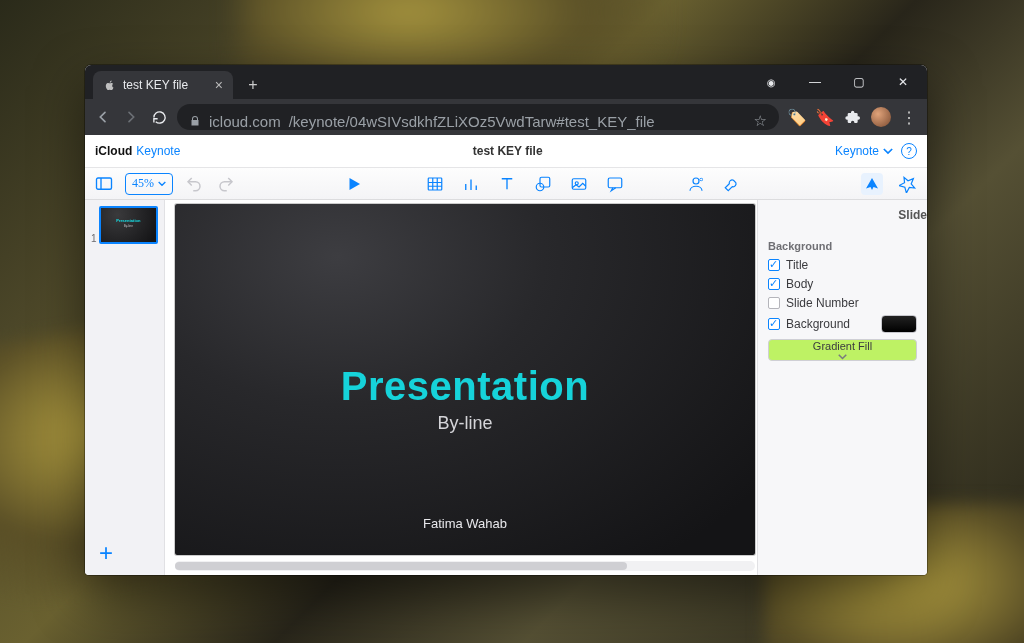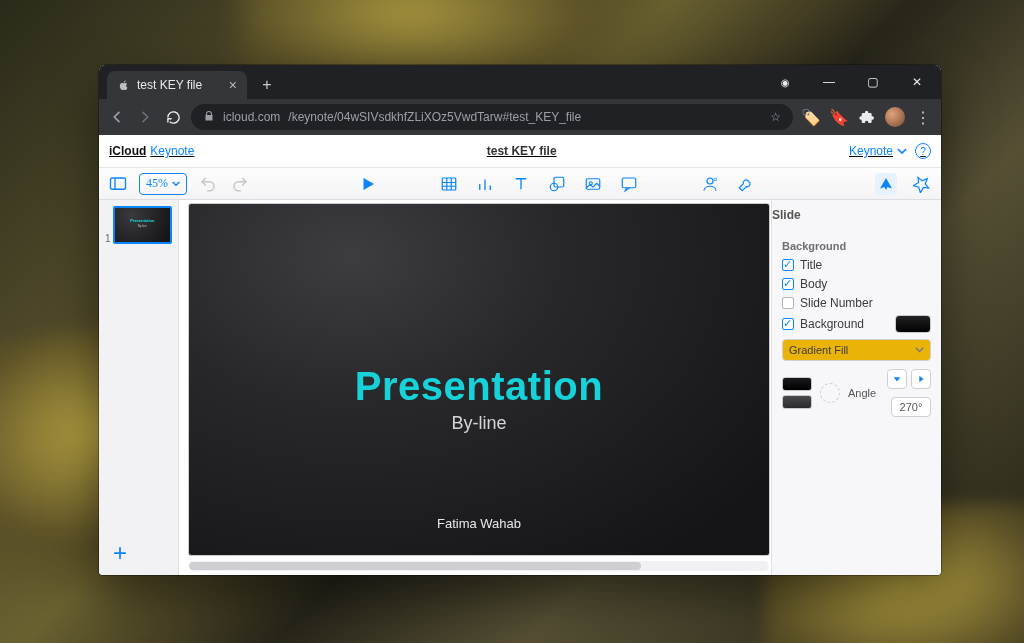--- a/index.html
+++ b/index.html
@@ -9,21 +9,21 @@
     position: relative;
   }
   
   .leaf { position:absolute; background: radial-gradient(ellipse at 40% 40%, #bba643 0%, #5a4f26 50%, transparent 80%); filter: blur(8px); }
   .l1 { width:380px; height:260px; left:-40px; top:320px; transform: rotate(-10deg); }
   .l2 { width:340px; height:200px; right:-80px; bottom:-60px; }
   .l3 { width:420px; height:180px; left:240px; top:-60px; filter: blur(14px); opacity:.8; }
 
   .chrome-window {
     position: absolute;
-    left: 99px; top: 65px;
+    left: 85px; top: 65px;
     width: 842px; height: 510px;
     background: #fff;
     border-radius: 6px 6px 4px 4px;
     overflow: hidden;
     box-shadow: 0 20px 50px rgba(0,0,0,.5), 0 0 0 1px rgba(0,0,0,.3);
     display: flex; flex-direction: column;
   }
   
   .tabstrip {
     height: 34px; background: #202124; display:flex; align-items:flex-end;
@@ -40,32 +40,32 @@
   .winctrl .wc { width:40px; height:28px; display:flex; align-items:center; justify-content:center; color:#e8eaed; cursor:pointer; font-size:12px;}
   .winctrl .dot { font-size:10px;}
 
   
   .omni {
     height: 36px; background:#35363a; display:flex; align-items:center; gap:8px; padding:0 8px;
   }
   .navbtn { color:#9aa0a6; width:20px; text-align:center; cursor:pointer; }
   .navbtn svg { display:block; margin:auto; }
   .omnibox {
-    flex:1; height:26px; background:#202124; border-radius:13px; display:flex; align-items:center;
-    padding:0 12px; gap:8px; color:#e8eaed; font-size:12px; overflow:hidden;
+    flex:1; height:26px; background:#202124; border-radius:13px; display:flex; align-items:flex-end;
+    padding:0 12px; gap:8px; color:#e8eaed; font-size:15px; overflow:hidden;
   }
   .lock { color:#9aa0a6; }
   .url-dim { color:#9aa0a6; }
   .ext { width:20px; height:20px; display:flex; align-items:center; justify-content:center; color:#ccc; cursor:pointer; }
   .avatar { width:20px; height:20px; border-radius:50%; background: radial-gradient(circle at 35% 35%, #e0a37a, #7a4a30); }
 
   
   .icloud-header {
     height:18px; border-bottom:1px solid #e5e5e7; display:flex; align-items:center;
-    font-size:12px; padding:16px 10px; background:#fff;text-decoration:underline;
+    font-size:12px; padding:16px 10px; background:#fff;
   }
   .brand-black { font-weight:600; color:#111; }
   .brand-blue  { color:#0a84ff; margin-left:4px; }
   .doc-title { flex:1; text-align:center; font-weight:600; color:#333; }
   .usermenu { display:flex; align-items:center; gap:4px; color:#0a84ff; cursor:pointer; }
   .help { width:16px; height:16px; border-radius:50%; border:1.5px solid #0a84ff; color:#0a84ff; font-size:10px; display:flex; align-items:center; justify-content:center; margin-left:8px; cursor:pointer; }
 
   
   .kn-toolbar {
     height:32px; background: linear-gradient(#fdfdfd,#f4f4f6); border-bottom:1px solid #dcdcde;
@@ -112,30 +112,30 @@
   .slide-byline { margin-top:4px; font-size:18px; color:#d5d5d9; }
   .slide-author { margin-top:auto; margin-bottom:24px; font-size:13px; color:#e8e8ec; }
   .hscroll { position:absolute; left:10px; right:2px; bottom:4px; height:10px; background:#f1f1f3; border-radius:5px; }
   .hscroll .thumb-bar { position:absolute; left:0; width:78%; top:1px; bottom:1px; background:#cfcfd3; border-radius:4px; }
 
   
   .inspector {
     width:170px; background:#f7f7f9; border-left:1px solid #e1e1e4;
     font-size:12px; color:#3b3b3f; display:flex; flex-direction:column;
   }
-  .insp-tab { text-align:left; padding:8px 0; font-weight:600; color:#555; }
+  .insp-tab { text-align:right; padding:8px 0; font-weight:600; color:#555; }
   .insp-sec { padding:0 10px 6px 10px; }
   .insp-head { font-size:11px; color:#6f6f74; font-weight:600; margin:10px 0 6px; }
   .chk { display:flex; align-items:center; gap:6px; margin-bottom:5px; cursor:pointer;}
   .chkbox { width:12px; height:12px; border:1px solid #b5b5bb; border-radius:2px; background:#fff; position:relative;}
   .chkbox.on { border-color:#0a84ff; }
   .chkbox.on::after{ content:"✓"; position:absolute; left:0; top:-2px; font-size:11px; color:#0a84ff; }
   .bg-row { display:flex; align-items:center; gap:6px; }
   .swatch { width:36px; height:18px; border-radius:4px; background: linear-gradient(#222,#000); border:1px solid #c8c8ce;}
-  .fill-select { margin-top:6px; width:100%; height:22px; border:1px solid #cfcfd5; border-radius:4px; background:#eab308; font-size:11px; padding:0 6px; display:flex; align-items:center; justify-content:space-between; cursor:pointer;}
+  .fill-select { margin-top:6px; width:100%; height:22px; border:1px solid #cfcfd5; border-radius:4px; background:#bef264; font-size:11px; padding:0 6px; display:flex; align-items:center; justify-content:space-between; cursor:pointer;flex-direction:column;}
   .grad-row { display:flex; align-items:center; gap:8px; margin-top:8px;}
   .grad-col { display:flex; flex-direction:column; gap:4px; }
   .grad-swatch { width:30px; height:14px; border-radius:3px; border:1px solid #c8c8ce; }
   .gs1 { background: linear-gradient(#1a1a1c,#000); }
   .gs2 { background: linear-gradient(#4a4a4e,#2b2b2e); }
   .angle-wheel { width:20px; height:20px; border:1.5px dashed #c8c8ce; border-radius:50%; }
   .angle-label { font-size:11px; color:#555; }
   .angle-btn { width:20px; height:20px; border:1px solid #cfcfd5; border-radius:4px; background:#fff; display:flex; align-items:center; justify-content:center; color:#555; cursor:pointer;}
   .angle-input { width:40px; height:20px; border:1px solid #cfcfd5; border-radius:4px; font-size:11px; text-align:center; color:#555; margin-top:4px;}
 </style>
@@ -375,41 +375,18 @@
           <span class="swatch"></span>
         </div>
 
         <div class="fill-select">
           <span>Gradient Fill</span>
           <svg viewBox="0 0 12 8" width="9" height="6" fill="none" stroke="#7a7a80" stroke-width="2">
               <polyline points="1 1 6 6 11 1"></polyline>
             </svg>
         </div>
 
-        <div class="grad-row">
-          <div class="grad-col">
-            <span class="grad-swatch gs1"></span>
-            <span class="grad-swatch gs2"></span>
-          </div>
-          <span class="angle-wheel"></span>
-          <span class="angle-label">Angle</span>
-          <div class="grad-col" style="margin-left:auto;align-items:flex-end">
-            <div style="display:flex;gap:4px">
-              <span class="angle-btn">
-                <svg viewBox="0 0 12 12" width="10" height="10" fill="#0a84ff">
-                    <path d="M6 9L2 4h8z"></path>
-                  </svg>
-              </span>
-              <span class="angle-btn">
-                <svg viewBox="0 0 12 12" width="10" height="10" fill="#0a84ff">
-                    <path d="M9 6L4 2v8z"></path>
-                  </svg>
-              </span>
-            </div>
-            <input class="angle-input" value="270°" style="">
-          </div>
-        </div>
 
       </div>
     </div>
   </div>
 
 </div>
 
 </body></html>

